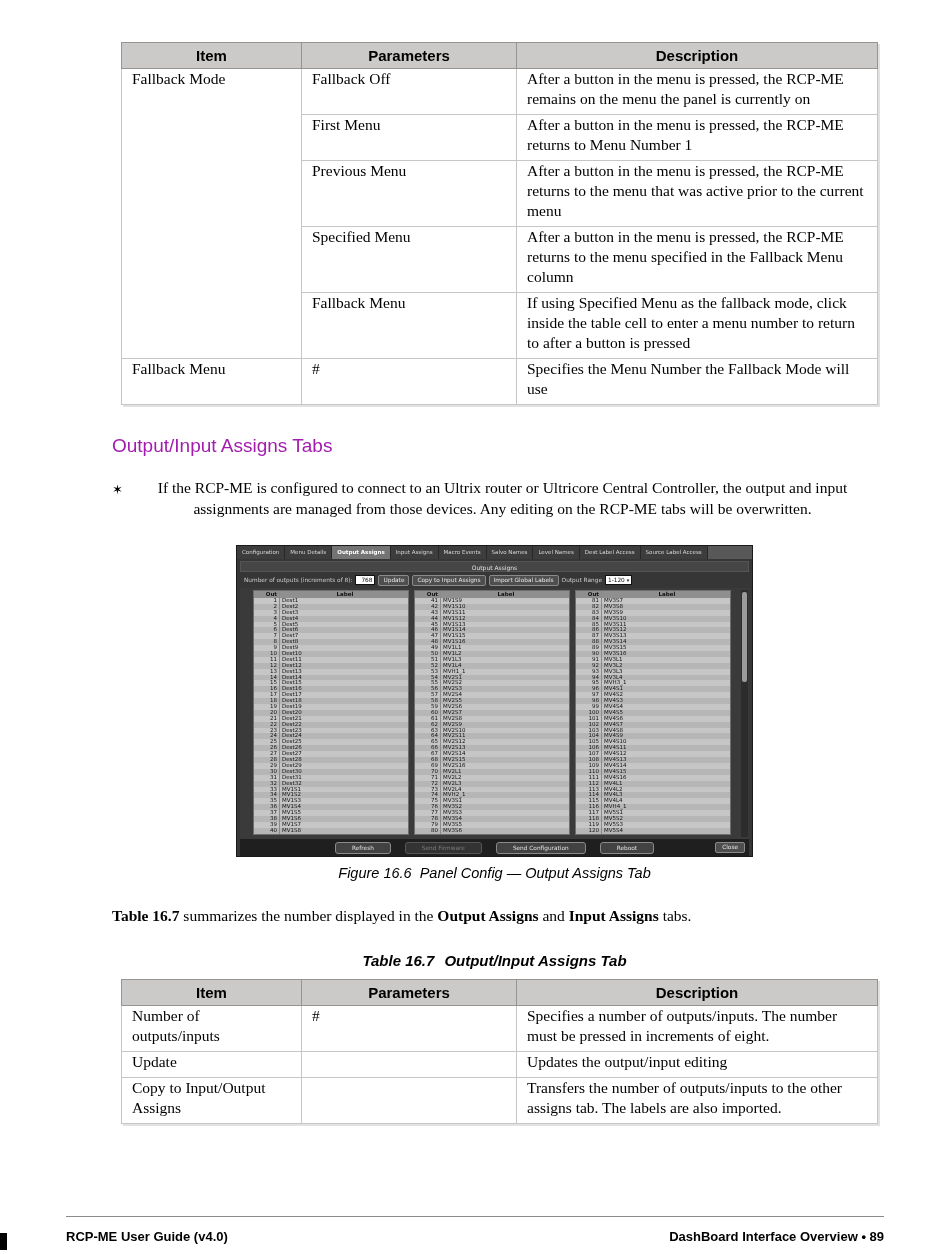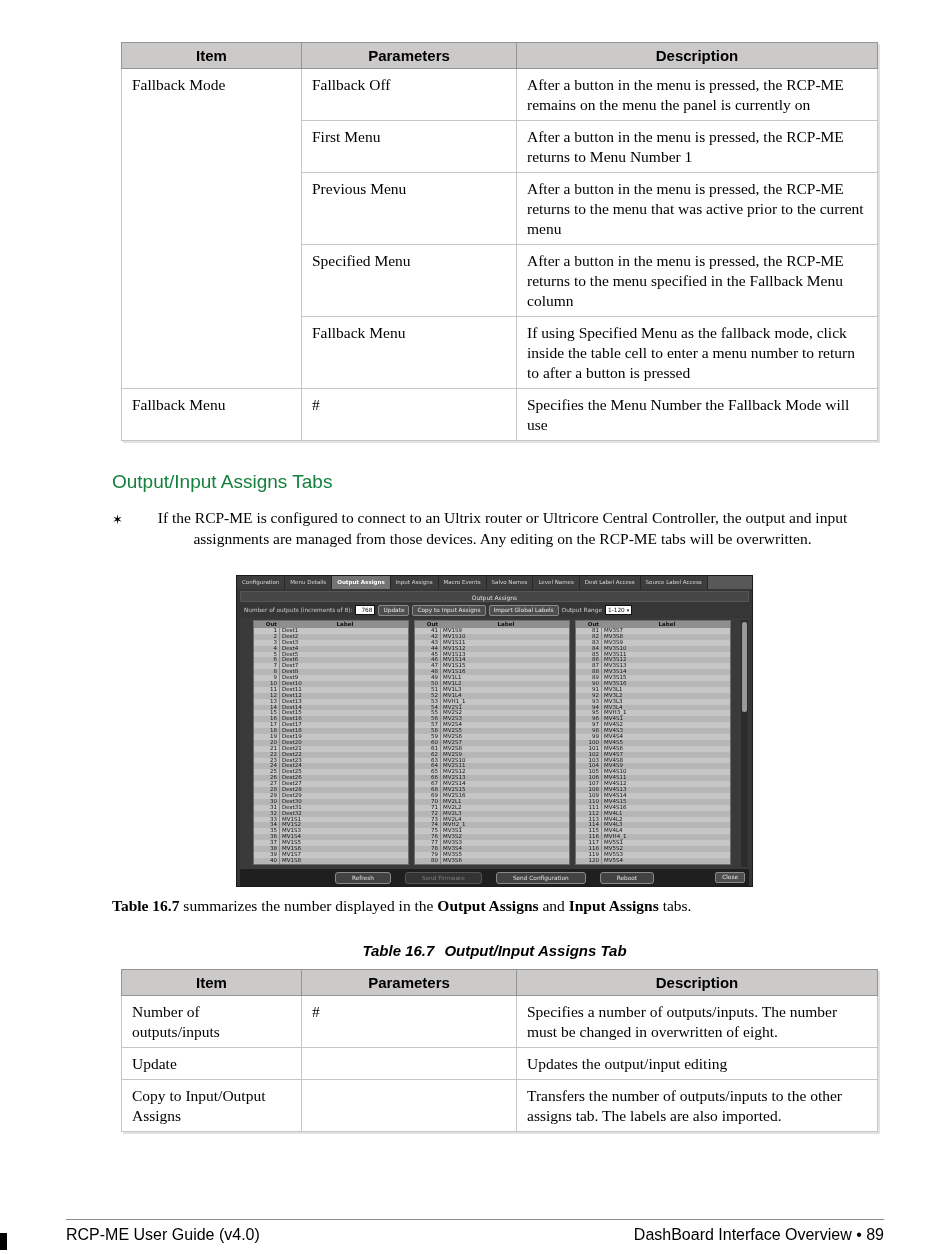--- a/index.html
+++ b/index.html
@@ -22,32 +22,32 @@
     border-collapse:collapse; table-layout:fixed; width:756px; margin-left:9px;
     border:1px solid #949494; box-shadow:2px 2px 0 #e2e2e2;
   }
   .doc-table th {
     background:#ccc9c9; font-family:"Liberation Sans", sans-serif;
     font-size:15px; font-weight:bold; 
     padding:4px 6px; border:1px solid #949494;margin-top:16px;
   }
   .doc-table td {
     font-size:15.5px; line-height:20px; vertical-align:top;
-    padding:6px 10px 5px; border:1px solid #c6c6c6;margin-top:44px;
+    padding:0 10px 5px; border:1px solid #c6c6c6;margin-top:44px;
   }
   .doc-table tr.major td { border-top:1px solid #949494; }
   .col-item  { width:180px; }
   .col-param { width:215px; }
   .col-desc  { width:361px; }
   .mb30 { margin-bottom:30px; }
 
   
   .section-heading {
     font-family:"Liberation Sans", sans-serif; font-size:19px; font-weight:normal;
-    color:#15803d; margin:24px 0 14px 0;
+    color:#a21caf; margin:24px 0 20px 0;
   }
   .note { display:flex; font-size:15.5px; line-height:21px; margin-bottom:26px; }
   .note .star { width:16px; flex:none; font-size:13px; padding-top:2px; }
   .note .note-text { flex:1;text-align:center; }
 
   
   .screenshot {
     width:517px; height:312px; margin:0 auto 8px auto;
     background:#333333; border:1px solid #1a1a1a;
     display:flex; flex-direction:column;
@@ -111,23 +111,23 @@
     text-align:center; font-family:"Liberation Sans", sans-serif;
     font-size:14.5px; font-style:italic; margin-bottom:24px;
   }
   .fig-caption .cap-num { margin-right:8px; }
   .para { font-size:15.5px; line-height:21px; margin-bottom:26px; }
   .para b { font-weight:bold; }
 
   
   .footer {
     position:absolute; left:66px; right:66px; bottom:10px;
-    border-top:1px solid #8a8a8a; padding-top:6px;
+    border-top:1px solid #8a8a8a; padding-top:12px;
     display:flex; justify-content:space-between;
-    font-family:"Liberation Sans", sans-serif; font-size:16px; font-weight:normal;
+    font-family:"Liberation Sans", sans-serif; font-size:13px; font-weight:bold;
   }
   .corner-mark { position:absolute; left:0; bottom:4px; width:7px; height:17px; background:#000; }
 </style>
 </head>
 <body>
 
 <div class="content">
 
 
   <table class="doc-table mb30">
@@ -716,20 +716,23 @@
             <div class="ss-bbtn">Refresh</div>
             <div class="ss-bbtn disabled">Send Firmware</div>
             <div class="ss-bbtn">Send Configuration</div>
             <div class="ss-bbtn">Reboot</div>
           </div>
         <span class="ss-btn close">Close</span>
       </div>
     </div>
   </div>
 
+  <div class="fig-caption">
+    <span class="cap-num">Figure 16.6</span><span>Panel Config — Output Assigns Tab</span>
+  </div>
 
   <p class="para">
     <b>Table 16.7</b><span> summarizes the number displayed in the </span><b>Output Assigns</b><span> and </span><b>Input Assigns</b><span> tabs.</span>
   </p>
 
   <div class="tbl-caption">
     <span class="cap-num">Table 16.7</span><span>Output/Input Assigns Tab</span>
   </div>
 
   <table class="doc-table">
@@ -742,21 +745,21 @@
       <tr>
         <th>Item</th>
         <th>Parameters</th>
         <th>Description</th>
       </tr>
     </thead>
     <tbody>
       <tr>
         <td>Number of outputs/inputs</td>
         <td>#</td>
-        <td>Specifies a number of outputs/inputs. The number must be changed in overwritten of eight.</td>
+        <td>Specifies a number of outputs/inputs. The number must be pressed in increments of eight.</td>
       </tr>
       <tr>
         <td>Update</td>
         <td></td>
         <td>Updates the output/input editing</td>
       </tr>
       <tr>
         <td>Copy to Input/Output Assigns</td>
         <td></td>
         <td>Transfers the number of outputs/inputs to the other assigns tab. The labels are also imported.</td>

